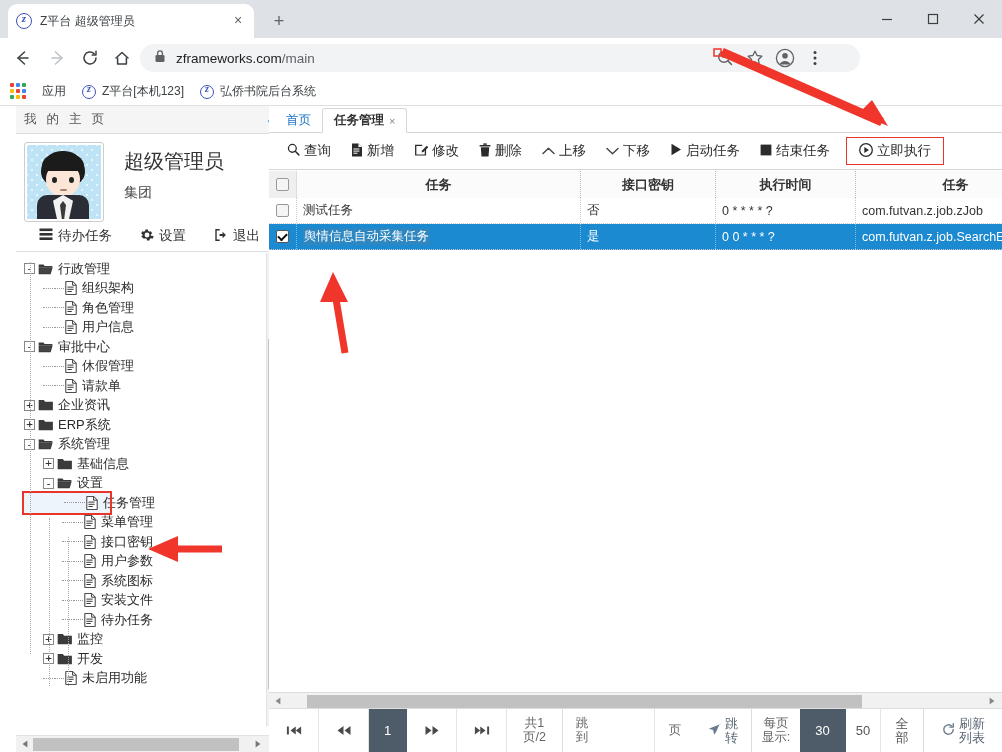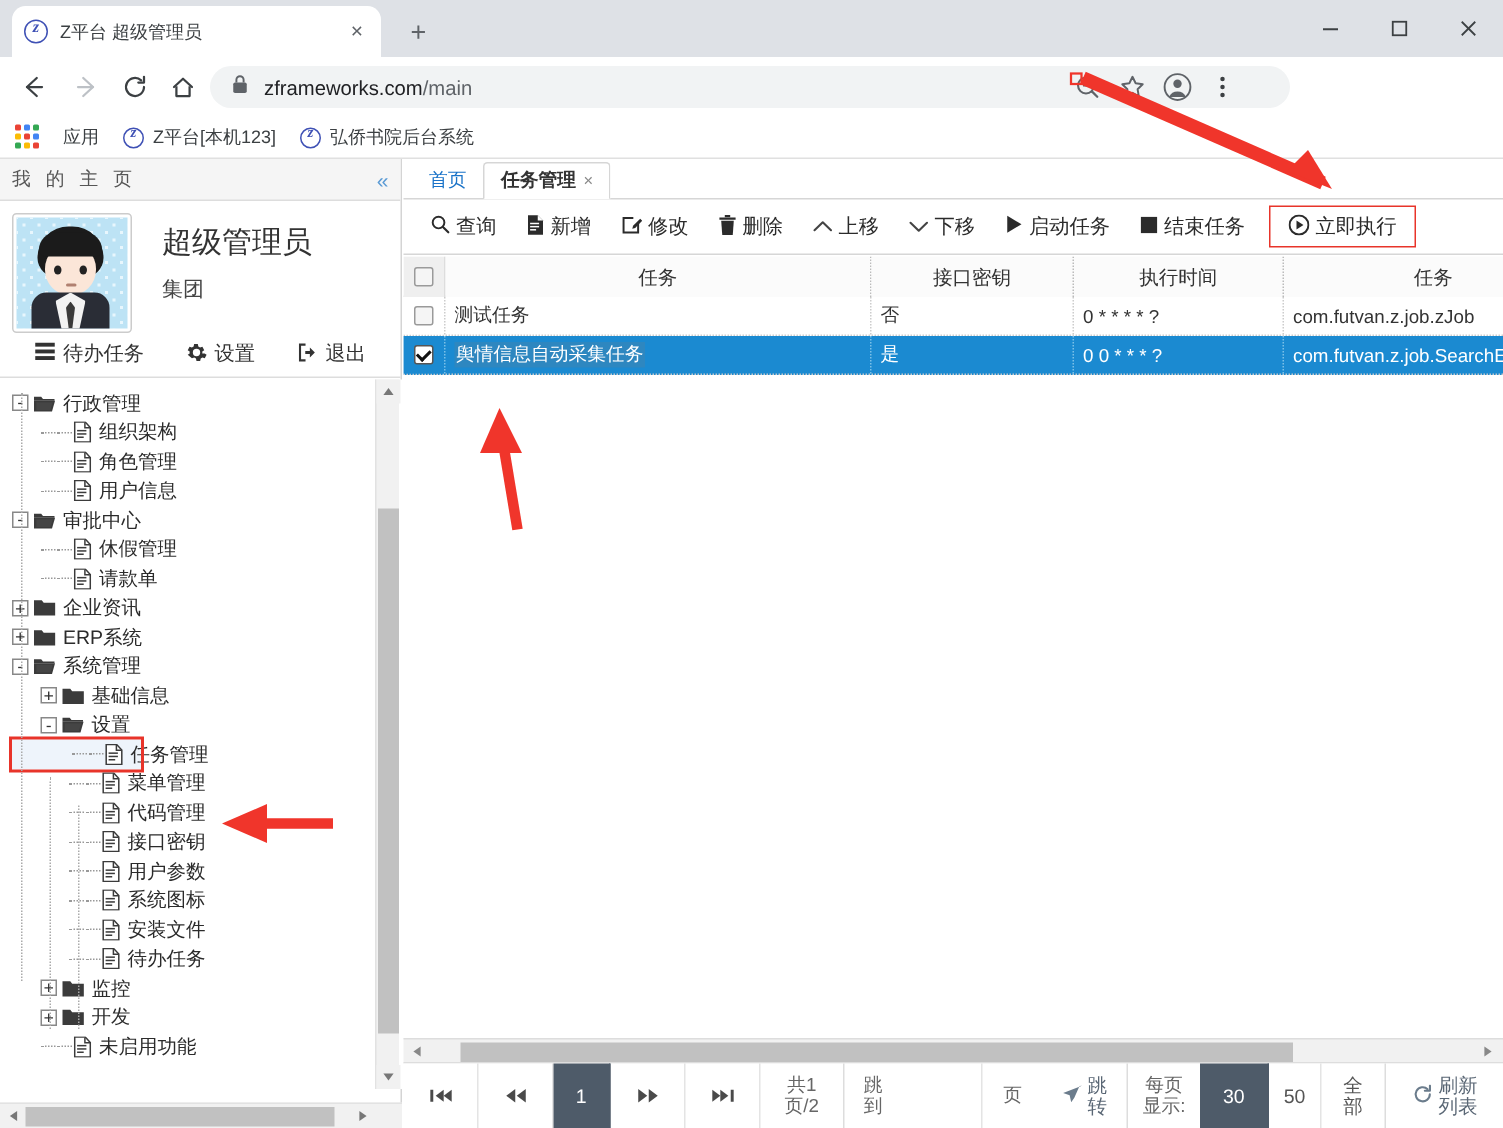--- a/index.html
+++ b/index.html
@@ -100,21 +100,21 @@
     content: "z"; position: absolute; left: 0; right: 0; top: -3px;
     text-align: center; font-size: 10px; color: #3f51b5;
     font-family: "Liberation Serif", serif; font-style: italic; font-weight: bold;
   }
 
   
   .page { position: absolute; left: 0; top: 106px; width: 1002px; height: 646px; background: #fff; }
 
   
   .left-panel {
-    position: absolute; left: 0; top: 0; width: 268px; height: 646px;
+    position: absolute; left: 16px; top: 0; width: 268px; height: 646px;
     border-right: 1px solid #d4d4d4; background: #fff;
   }
   .lp-header {
     height: 28px; background: #f5f5f5; border-bottom: 1px solid #ddd;
     display: flex; align-items: center; padding: 0 8px;
   }
   .lp-header-title {
     font-size: 12.5px; color: #555; letter-spacing: 3px;
     font-family: "DejaVu Sans", sans-serif;
   }
@@ -278,20 +278,21 @@
   .tb-item.boxed { border: 1px solid #e8342a; padding: 4px 12px; margin-left: 6px; }
 
   
   .grid-wrap {
     position: absolute; left: 0; top: 65px; right: 0; bottom: 60px;
     overflow: hidden;
   }
   .grid-head {
     display: flex; height: 27px; background: #fbfbfb;
     border-bottom: 1px solid #ccc;
+    font-weight: bold;
   }
   .gh-cell {
     display: flex; align-items: center; justify-content: center;
     font-size: 13px; color: #333; border-right: 1px dotted #bbb;
     height: 27px; flex: none; background: #fbfbfb;
   }
   .gh-cell.cb { background: #efefef; border-right: 1px solid #ddd; }
   .grow {
     display: flex; height: 26px; border-bottom: 1px dotted #ccc;
     align-items: stretch;
@@ -670,33 +671,20 @@
               <span class="tdash"></span>
               <span class="tdash"></span>
               <span class="ico-file"><svg width="12" height="14" viewBox="0 0 12 14">
                   <path d="M0.8 0.4h7L11.2 4v9.6H0.8z" fill="#fff" stroke="#3b3b3b" stroke-width="1"></path>
                   <path d="M7.6 0.6v3.6h3.5" fill="none" stroke="#3b3b3b" stroke-width="1"></path>
                   <rect x="2.4" y="5.6" width="6.2" height="1" fill="#3b3b3b"></rect>
                   <rect x="2.4" y="7.8" width="6.2" height="1" fill="#3b3b3b"></rect>
                   <rect x="2.4" y="10" width="4.4" height="1" fill="#3b3b3b"></rect>
                 </svg></span>
               <span class="tnode-label">菜单管理</span>
-            </div>
-            <div class="tnode">
-              <span class="tindent" style="width:38px"></span>
-              <span class="tdash"></span>
-              <span class="tdash"></span>
-              <span class="ico-file"><svg width="12" height="14" viewBox="0 0 12 14">
-                  <path d="M0.8 0.4h7L11.2 4v9.6H0.8z" fill="#fff" stroke="#3b3b3b" stroke-width="1"></path>
-                  <path d="M7.6 0.6v3.6h3.5" fill="none" stroke="#3b3b3b" stroke-width="1"></path>
-                  <rect x="2.4" y="5.6" width="6.2" height="1" fill="#3b3b3b"></rect>
-                  <rect x="2.4" y="7.8" width="6.2" height="1" fill="#3b3b3b"></rect>
-                  <rect x="2.4" y="10" width="4.4" height="1" fill="#3b3b3b"></rect>
-                </svg></span>
-              <span class="tnode-label">代码管理</span>
             </div>
             <div class="tnode">
               <span class="tindent" style="width:38px"></span>
               <span class="tdash"></span>
               <span class="tdash"></span>
               <span class="ico-file"><svg width="12" height="14" viewBox="0 0 12 14">
                   <path d="M0.8 0.4h7L11.2 4v9.6H0.8z" fill="#fff" stroke="#3b3b3b" stroke-width="1"></path>
                   <path d="M7.6 0.6v3.6h3.5" fill="none" stroke="#3b3b3b" stroke-width="1"></path>
                   <rect x="2.4" y="5.6" width="6.2" height="1" fill="#3b3b3b"></rect>
                   <rect x="2.4" y="7.8" width="6.2" height="1" fill="#3b3b3b"></rect>

